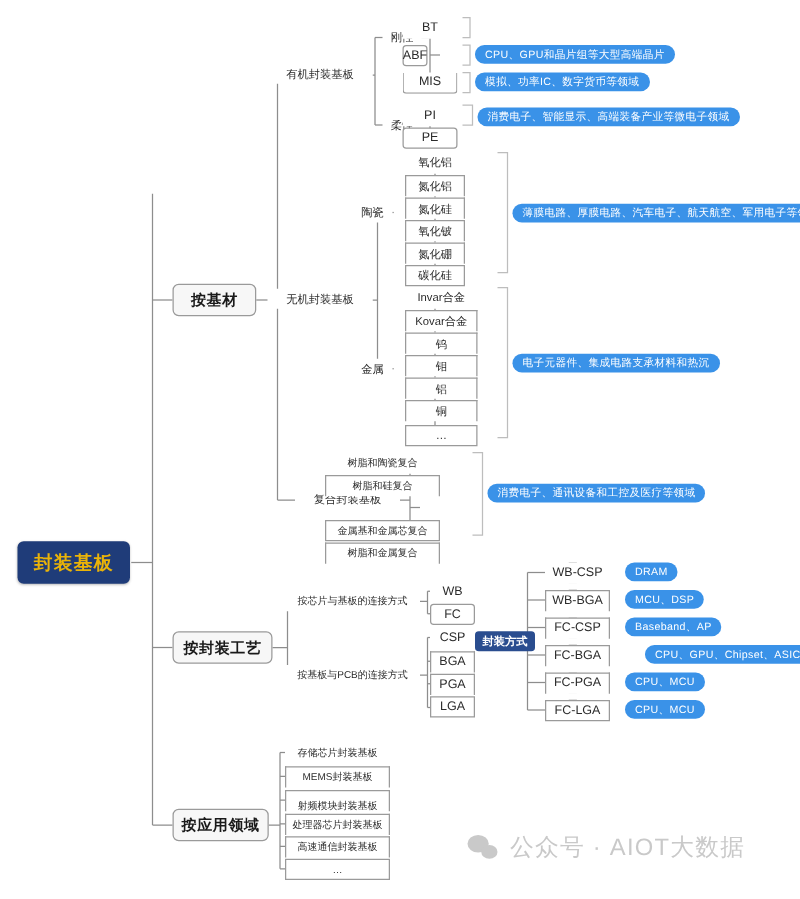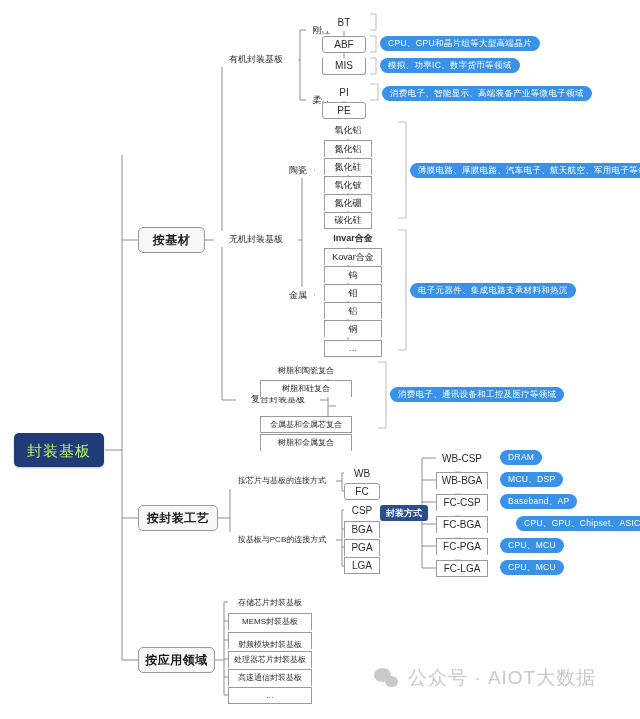--- a/index.html
+++ b/index.html
@@ -24,22 +24,22 @@
     position: absolute;
     display: flex;
     align-items: center;
     justify-content: center;
     white-space: nowrap;
     line-height: 1;
   }
   
   .root {
     background: #1f3c79;
-    color: #bef264;
-    font-weight: normal;
+    color: #eab308;
+    font-weight: bold;
     font-size: 15px;
     border-radius: 5px;
     letter-spacing: 1px;
     box-shadow: 0 1px 2px rgba(0,0,0,.25);
   }
   
   .lvl2 {
     background: #f7f7f7;
     color: #1a1a1a;
     font-weight: bold;
@@ -238,21 +238,21 @@
   <div class="node plain" style="left:306px; top:22px; width:31px; height:16px;">
     <span>刚性</span>
   </div>
   <div class="node plain" style="left:306px; top:92px; width:31px; height:16px;">
     <span>柔性</span>
   </div>
 
   <div class="node plain lat" style="left:322px; top:14px; width:44px; height:17px;">
     <span>BT</span>
   </div>
-  <div class="node plain lat" style="left:322px; top:36px; width:44px; height:17px; border:1px solid #9a9a9a; border-radius:3px;">
+  <div class="node plain lat" style="left:322px; top:36px; width:20px; height:17px; border:1px solid #9a9a9a; border-radius:3px;">
     <span>ABF</span>
   </div>
   <div class="node plain lat" style="left:322px; top:58px; width:44px; height:17px; border:1px solid #9a9a9a; border-top:none; border-radius:0 0 3px 3px;">
     <span>MIS</span>
   </div>
 
   <div class="node plain lat" style="left:322px; top:84px; width:44px; height:17px;">
     <span>PI</span>
   </div>
   <div class="node plain lat" style="left:322px; top:102px; width:44px; height:17px; border:1px solid #9a9a9a; border-radius:3px;">
@@ -292,21 +292,21 @@
     <span>氮化硼</span>
     </div>
   <div class="node plain" style="left:324px; top:212px; width:48px; height:17px; border:1px solid #9a9a9a;">
     <span>碳化硅</span>
     </div>
 
   <div class="node pill" style="left:410px; top:163px;">
     <span>薄膜电路、厚膜电路、汽车电子、航天航空、军用电子等领域</span>
     </div>
 
-  <div class="node plain" style="left:324px; top:230px; width:58px; height:17px;font-weight:bold;">
+  <div class="node plain" style="left:324px; top:230px; width:58px; height:17px;">
     <span>Invar合金</span>
     </div>
   <div class="node plain" style="left:324px; top:248px; width:58px; height:17px; border:1px solid #9a9a9a; border-bottom:none;">
     <span>Kovar合金</span>
     </div>
   <div class="node plain" style="left:324px; top:266px; width:58px; height:17px; border:1px solid #9a9a9a; border-bottom:none;">
     <span>钨</span>
     </div>
   <div class="node plain" style="left:324px; top:284px; width:58px; height:17px; border:1px solid #9a9a9a; border-bottom:none;">
     <span>钼</span>

